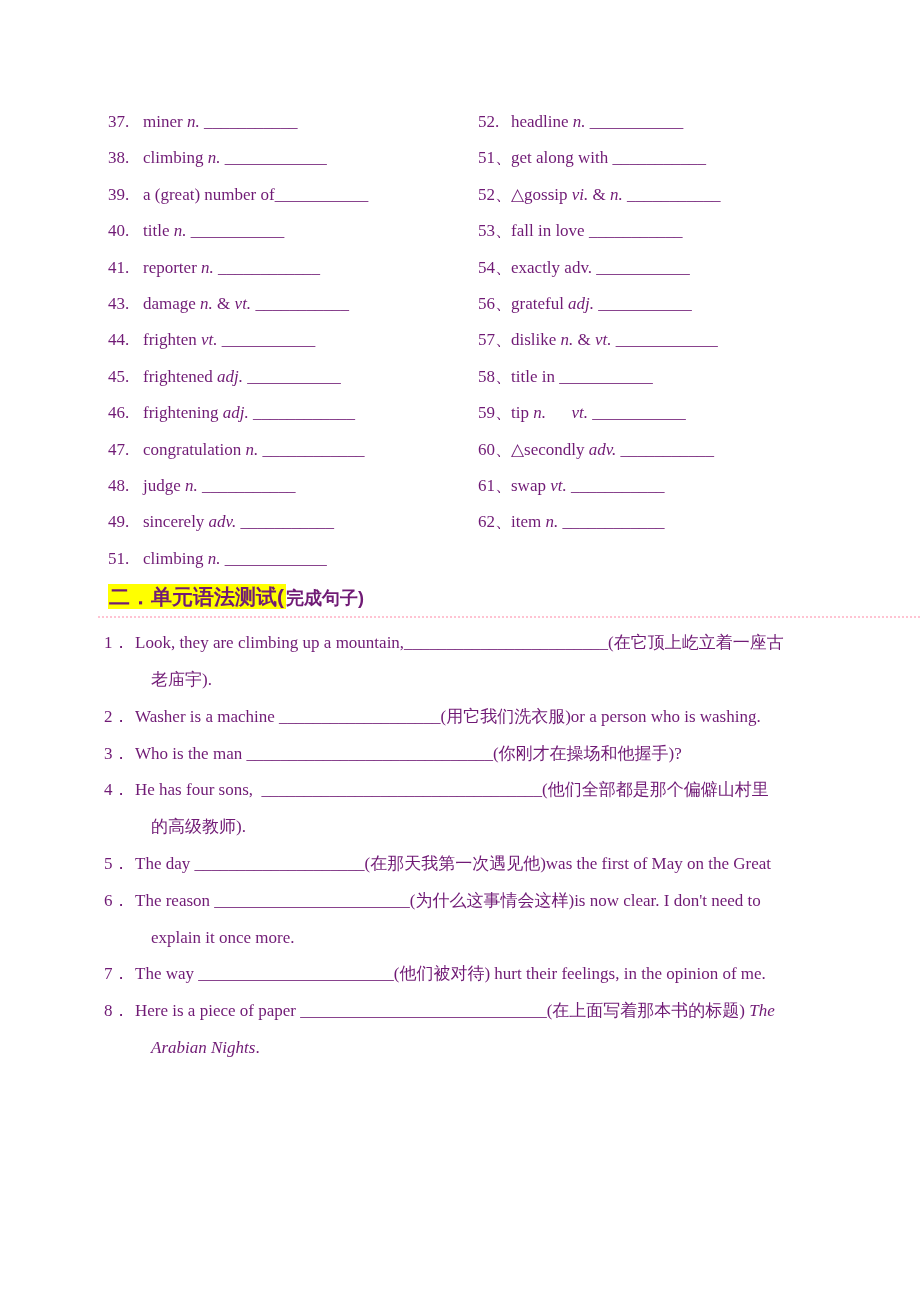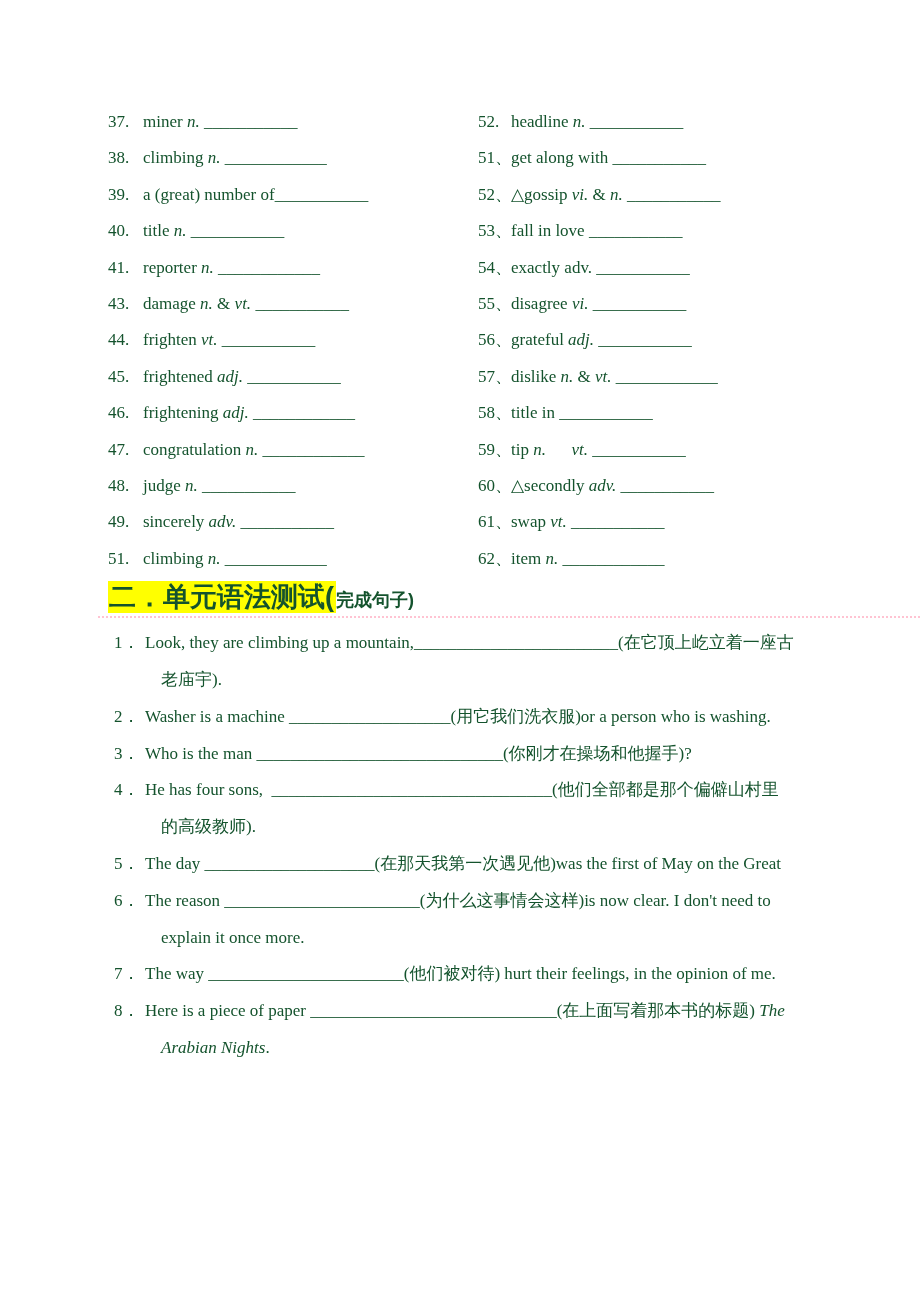--- a/index.html
+++ b/index.html
@@ -1,49 +1,49 @@
 <!DOCTYPE html>
 <html><head>
 <meta charset="utf-8">
 <style>
   html,body{margin:0;padding:0;background:#ffffff;}
   .page{
-    width:920px;height:1302px;background:#ffffff;color:#14532d;
+    width:920px;height:1302px;background:#ffffff;color:#701a75;
     font-family:"Liberation Serif", serif;font-size:17px;
     overflow:hidden;position:relative;
   }
   .vocab{
     padding:104px 0 0 108px;
     display:grid;grid-template-columns:370px auto;
   }
   .vocab-col{min-width:0;}
   .vocab-item{line-height:36.4px;white-space:pre;}
   .num{display:inline-block;white-space:pre;}
   .vocab-col-left .num{width:35px;}
   .vocab-col-right .num{width:33px;}
   .it{font-style:italic;}
   .section-header{
     margin-top:0;padding-left:108px;height:40px;line-height:40px;
     position:relative;
   }
   .hl{
-    background:#ffff00;font-weight:bold;font-size:27px;
+    background:#ffff00;font-weight:bold;font-size:21px;
     font-family:"Liberation Sans", sans-serif;
     padding:1px 2px 1px 1px;
   }
   .hl-suffix{
     font-weight:bold;font-size:18px;
     font-family:"Liberation Sans", sans-serif;
     text-align:center;
   }
   .divider{
     position:absolute;left:98px;right:0;bottom:-1px;
     border-bottom:2px dotted #ffc3d2;height:0;
   }
-  .sentences{padding:8px 0 0 104px;margin-left:10px;}
+  .sentences{padding:8px 0 0 104px;}
   .sent-line{line-height:36.8px;white-space:pre;}
   .sent-num{display:inline-block;width:31px;white-space:pre;}
   .cont{padding-left:47px;}
 </style>
 </head>
 <body>
 
 <div class="page">
 
   <div class="vocab">
@@ -61,21 +61,20 @@
         <div class="vocab-item"><span class="num">48.</span><span>judge </span><span class="it">n.</span><span> </span><span>___________</span></div>
         <div class="vocab-item"><span class="num">49.</span><span>sincerely </span><span class="it">adv.</span><span> </span><span>___________</span></div>
         <div class="vocab-item"><span class="num">51.</span><span>climbing </span><span class="it">n.</span><span> </span><span>____________</span></div>
       </div>
     <div class="vocab-col vocab-col-right" id="vocab-right">
         <div class="vocab-item"><span class="num">52.</span><span>headline </span><span class="it">n.</span><span> </span><span>___________</span></div>
         <div class="vocab-item"><span class="num">51、</span><span>get along with </span><span>___________</span></div>
         <div class="vocab-item"><span class="num">52、</span><span>△gossip </span><span class="it">vi.</span><span> &amp; </span><span class="it">n.</span><span> </span><span>___________</span></div>
         <div class="vocab-item"><span class="num">53、</span><span>fall in love </span><span>___________</span></div>
         <div class="vocab-item"><span class="num">54、</span><span>exactly adv. </span><span>___________</span></div>
-        <div class="vocab-item"><span class="num">55、</span><span>disagree </span><span class="it">vi.</span><span> </span><span>___________</span></div>
         <div class="vocab-item"><span class="num">56、</span><span>grateful </span><span class="it">adj.</span><span> </span><span>___________</span></div>
         <div class="vocab-item"><span class="num">57、</span><span>dislike </span><span class="it">n.</span><span> &amp; </span><span class="it">vt.</span><span> </span><span>____________</span></div>
         <div class="vocab-item"><span class="num">58、</span><span>title in </span><span>___________</span></div>
         <div class="vocab-item"><span class="num">59、</span><span>tip </span><span class="it">n.</span><span>      </span><span class="it">vt.</span><span> </span><span>___________</span></div>
         <div class="vocab-item"><span class="num">60、</span><span>△secondly </span><span class="it">adv.</span><span> </span><span>___________</span></div>
         <div class="vocab-item"><span class="num">61、</span><span>swap </span><span class="it">vt.</span><span> </span><span>___________</span></div>
         <div class="vocab-item"><span class="num">62、</span><span>item </span><span class="it">n.</span><span> </span><span>____________</span></div>
       </div>
   </div>
 

